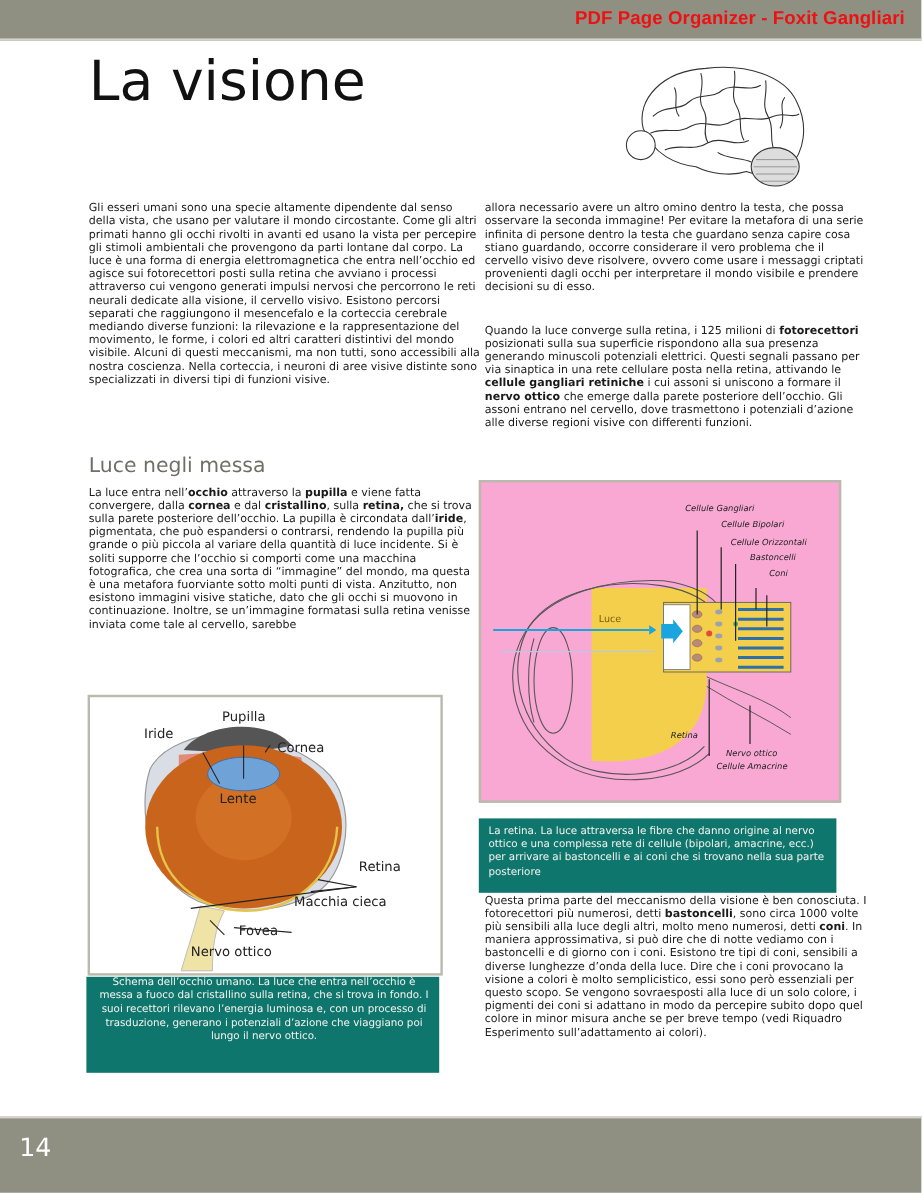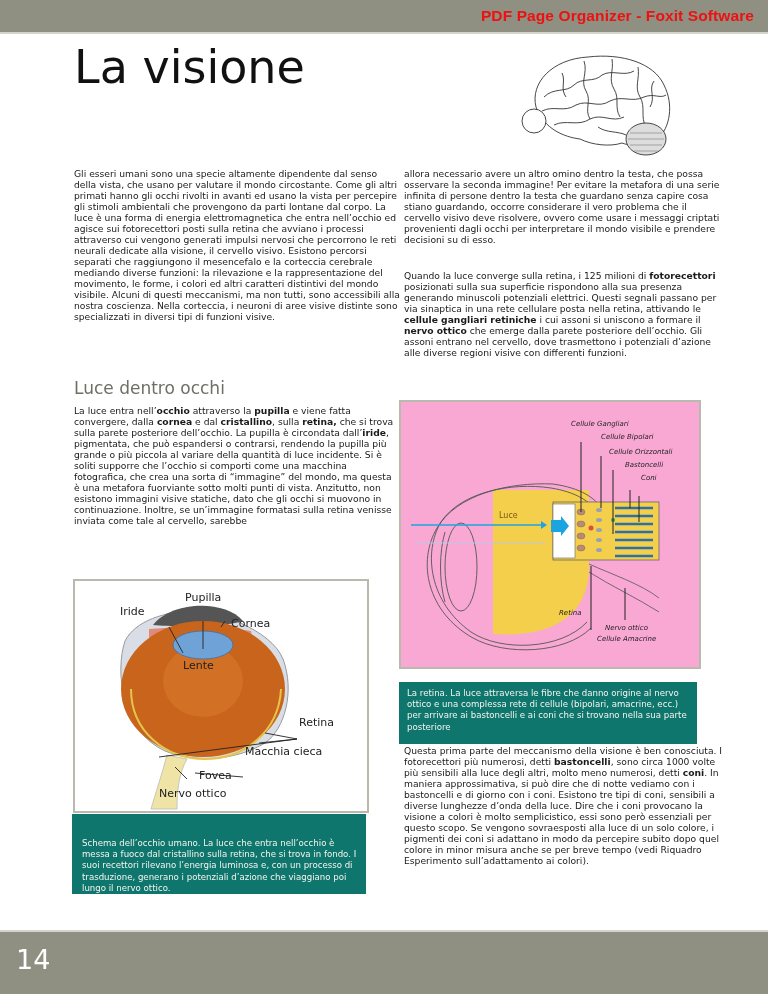--- a/index.html
+++ b/index.html
@@ -45,37 +45,37 @@
   }
   .fig-eye {
     position: absolute; left: 73px; top: 579px; width: 292px; height: 230px;
     border: 2px solid #b9b9ad; background: #fff;
   }
   .caption {
     position: absolute; background: #0f766e; color: #f4f4ee;
     font-size: 8.6px; line-height: 11.2px; padding: 6px 8px 6px 8px; box-sizing: border-box;
   }
   .cap-retina { left: 399px; top: 682px; width: 298px; height: 62px; }
-  .cap-eye { left: 72px; top: 814px; width: 294px; height: 80px; padding-top: 24px; padding-left: 10px; }
+  .cap-eye { left: 72px; top: 814px; width: 294px; height: 80px; padding-top: 0; padding-left: 10px; text-align: center; }
 
   .footer {
     position: absolute; left: 0; top: 930px; width: 768px; height: 64px;
     background: #8f8f82; border-top: 2px solid #d4d4cc;
   }
   .footer .page-number {
-    position: absolute; left: 16px; top: 12px; font-size: 27px; color: #ffffff;
+    position: absolute; left: 16px; top: 12px; font-size: 21px; color: #ffffff;
     font-family: "DejaVu Sans", sans-serif;
   }
   .svglabel { font-family: "DejaVu Sans", sans-serif; }
 </style>
 </head>
 <body>
 
 <div class="topbar">
-  <span class="app-title">PDF Page Organizer - Foxit Software</span>
+  <span class="app-title">PDF Page Organizer - Foxit Gangliari</span>
 </div>
 
 <h1 class="page-title" style="margin:0;">La visione</h1>
 
 <svg class="brain" viewBox="0 0 170 110">
   <g fill="none" stroke="#333" stroke-width="0.9">
     <path d="M22 60 C16 36 38 12 74 10 C108 6 140 16 150 38 C160 58 156 80 144 92 C132 102 120 100 108 96 C96 100 78 98 66 92 C50 90 30 82 22 60 Z"></path>
     <path d="M30 50 C40 40 52 46 60 38 C68 30 80 36 88 28 C98 22 110 30 120 24"></path>
     <path d="M28 64 C40 58 50 66 62 58 C74 52 84 62 96 54 C108 48 118 56 130 50 C140 46 146 52 152 48"></path>
     <path d="M40 78 C52 72 64 80 76 72 C88 66 98 76 110 70"></path>
@@ -101,21 +101,21 @@
 </div>
 
 <div class="col right1">
   <p>allora necessario avere un altro omino dentro la testa, che possa osservare la seconda immagine! Per evitare la metafora di una serie infinita di persone dentro la testa che guardano senza capire cosa stiano guardando, occorre considerare il vero problema che il cervello visivo deve risolvere, ovvero come usare i messaggi criptati provenienti dagli occhi per interpretare il mondo visibile e prendere decisioni su di esso.</p>
 </div>
 
 <div class="col right2">
   <p><span>Quando la luce converge sulla retina, i 125 milioni di </span><b>fotorecettori</b><span> posizionati sulla sua superficie rispondono alla sua presenza generando minuscoli potenziali elettrici. Questi segnali passano per via sinaptica in una rete cellulare posta nella retina, attivando le </span><b>cellule gangliari retiniche</b><span> i cui assoni si uniscono a formare il </span><b>nervo ottico</b><span> che emerge dalla parete posteriore dell’occhio. Gli assoni entrano nel cervello, dove trasmettono i potenziali d’azione alle diverse regioni visive con differenti funzioni.</span></p>
 </div>
 
-<h2 class="section-heading" style="margin:0;">Luce dentro occhi</h2>
+<h2 class="section-heading" style="margin:0;">Luce negli messa</h2>
 
 <div class="col left2">
   <p><span>La luce entra nell’</span><b>occhio</b><span> attraverso la </span><b>pupilla</b><span> e viene fatta convergere, dalla </span><b>cornea</b><span> e dal </span><b>cristallino</b><span>, sulla </span><b>retina,</b><span> che si trova sulla parete posteriore dell’occhio. La pupilla è circondata dall’</span><b>iride</b><span>, pigmentata, che può espandersi o contrarsi, rendendo la pupilla più grande o più piccola al variare della quantità di luce incidente. Si è soliti supporre che l’occhio si comporti come una macchina fotografica, che crea una sorta di “immagine” del mondo, ma questa è una metafora fuorviante sotto molti punti di vista. Anzitutto, non esistono immagini visive statiche, dato che gli occhi si muovono in continuazione. Inoltre, se un’immagine formatasi sulla retina venisse inviata come tale al cervello, sarebbe</span></p>
 </div>
 
 <div class="fig-retina">
   <svg width="298" height="265" viewBox="0 0 298 265">
 
     <path d="M92 88 L92 232 C150 236 185 215 188 170 L188 88 Z" fill="#f4cf4c"></path>
 

